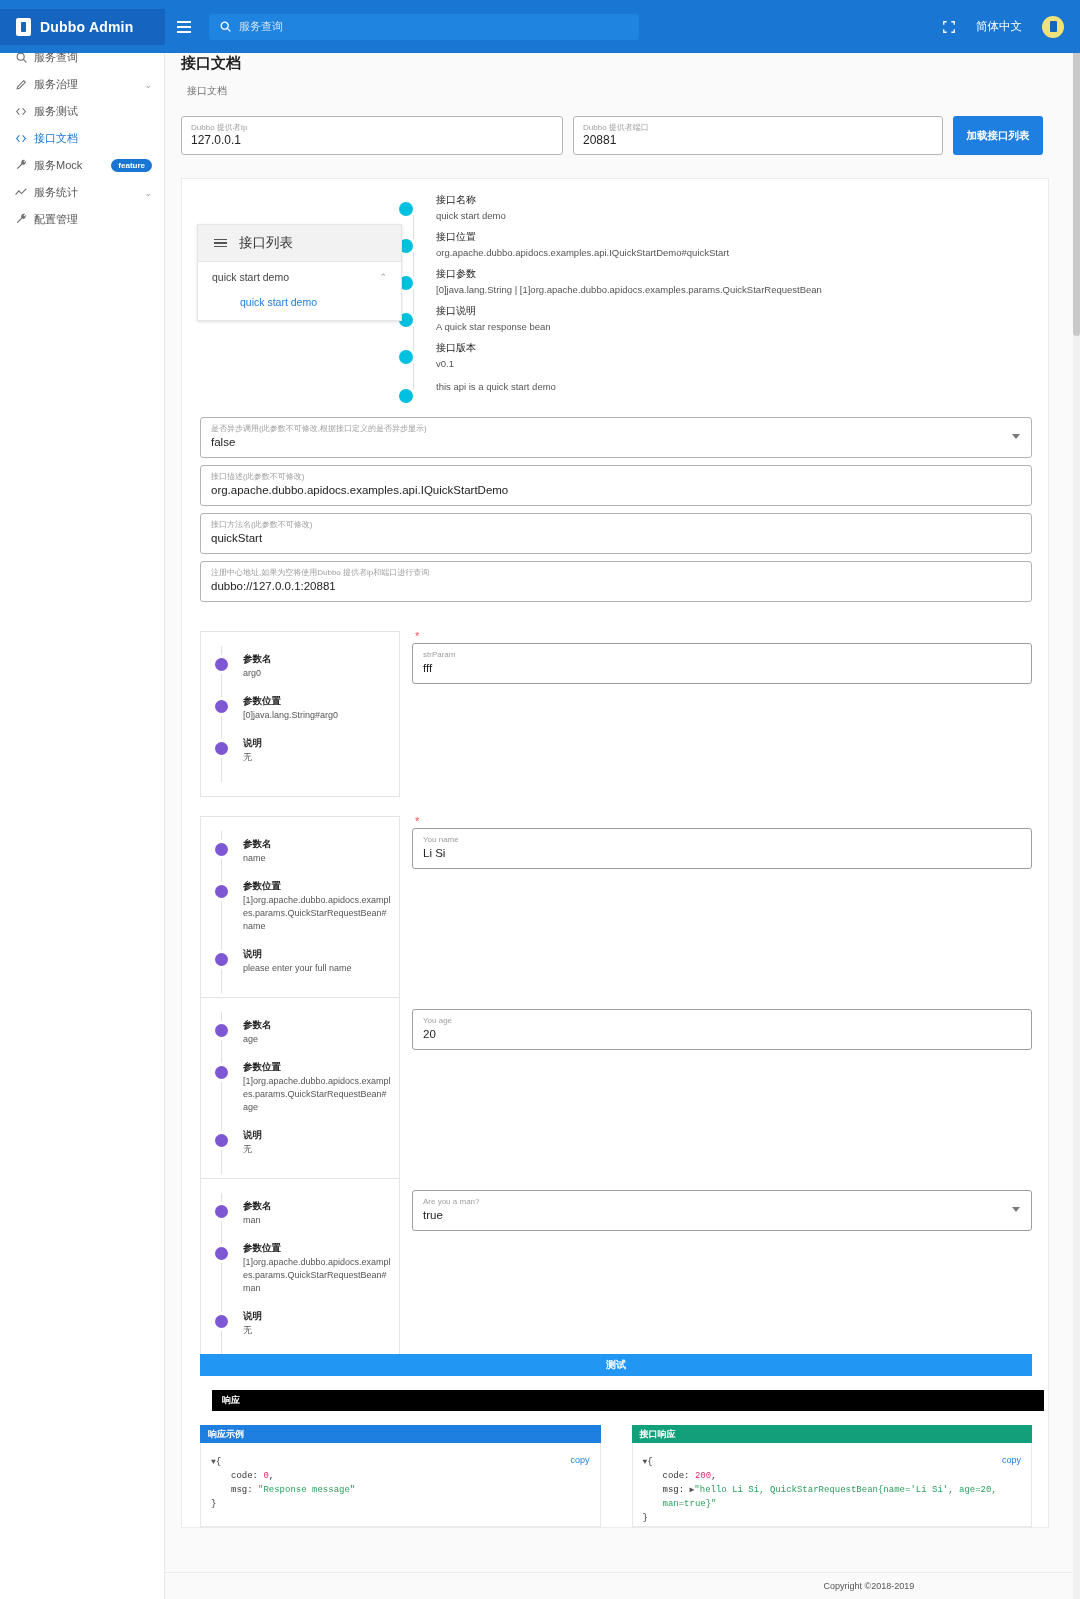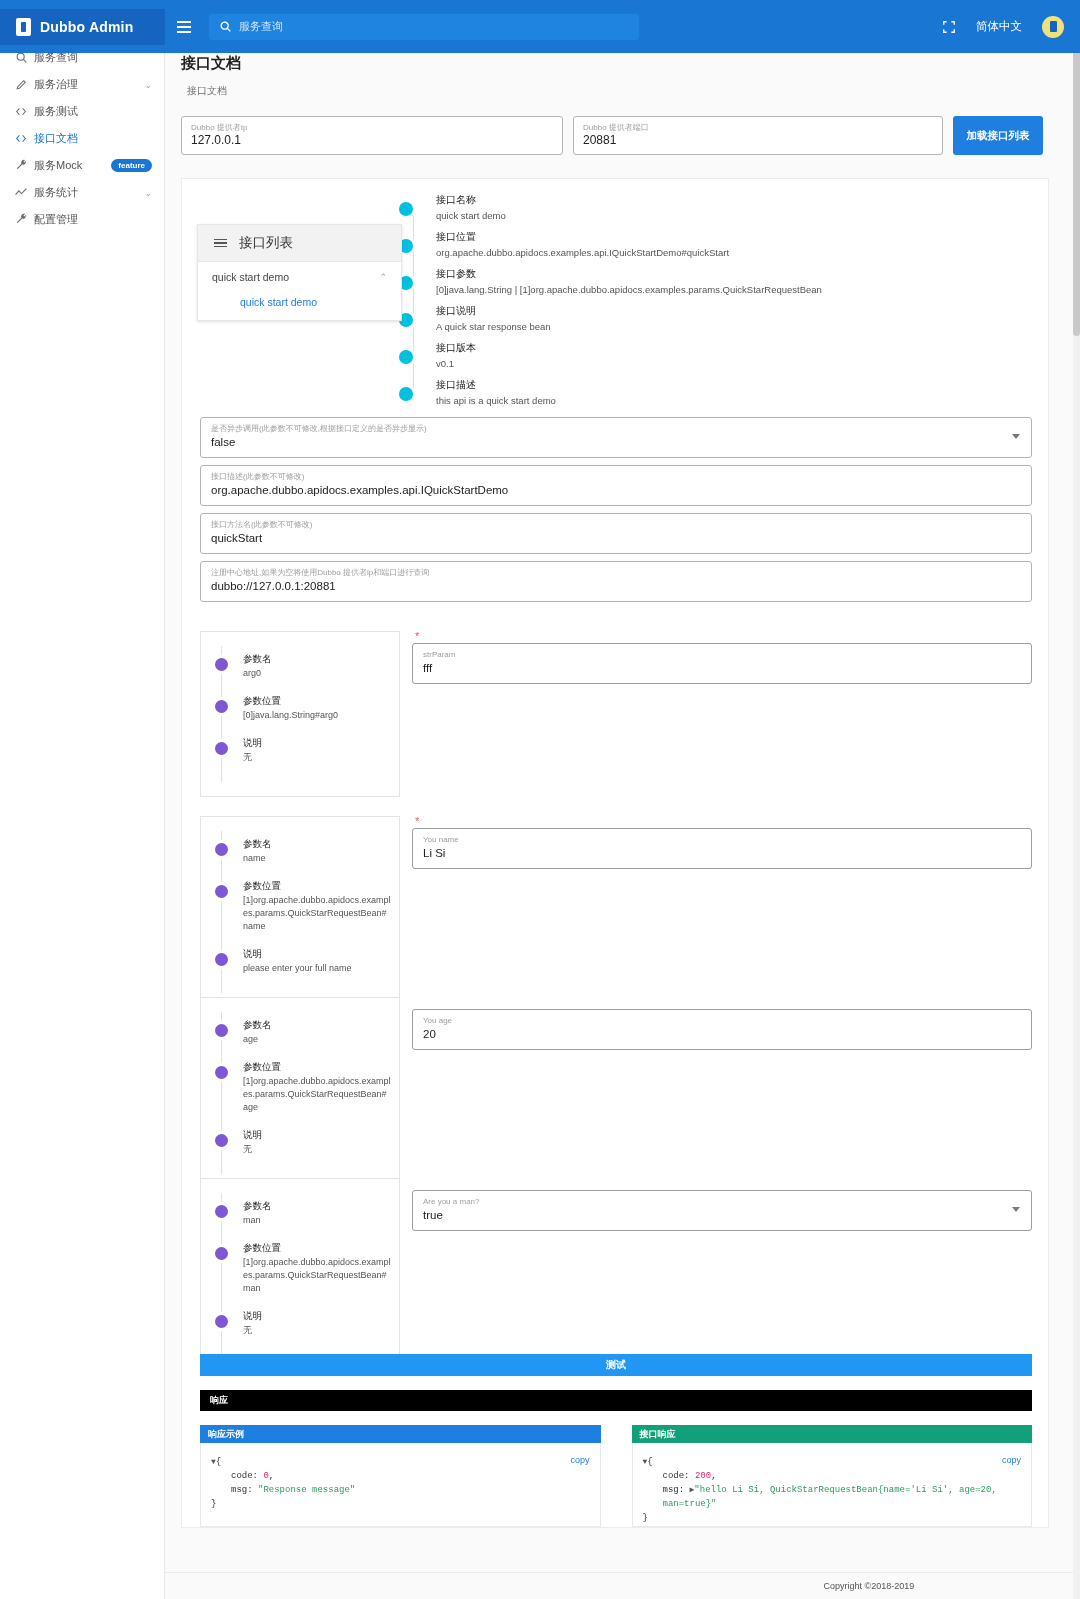--- a/index.html
+++ b/index.html
@@ -81,21 +81,21 @@
   .cf .fl { font-size:8px; color:#9e9e9e; line-height:11px; }
   .cf .fv { font-size:11.5px; color:#222; line-height:16px; }
   .cf .caret { position:absolute; right:11px; top:16px; width:0; height:0; border-left:4px solid transparent; border-right:4px solid transparent; border-top:5px solid #7a7a7a; }
 
   
   .pblock { position:absolute; left:18px; width:832px; display:flex; gap:12px; }
   .pbox { width:200px; border:1px solid #e4e4e4; background:#fff; position:relative; padding:20px 0 18px 0; }
   .pbox .pline { position:absolute; left:20px; top:14px; bottom:14px; width:1px; background:#e0e0e0; }
   .pitem { position:relative; padding-left:42px; margin-bottom:14px; }
   .pdot { position:absolute; left:14px; top:6px; width:13px; height:13px; border-radius:50%; background:#7e57d4; box-shadow:0 0 0 3px #fff; }
-  .pk { font-size:9.5px; font-weight:normal; color:#222; line-height:13px; }
+  .pk { font-size:9.5px; font-weight:bold; color:#222; line-height:13px; }
   .pv { font-size:9px; color:#555; line-height:13px; margin-top:2px; word-break:break-all; padding-right:8px; }
   .pinputwrap { flex:1; position:relative; padding-top:12px; }
   .req-star { position:absolute; left:3px; top:0px; color:#ff5252; font-size:11px; line-height:10px; }
   .pinput { border:1px solid #9e9e9e; border-radius:3px; background:#fff; padding:5px 10px 7px 10px; position:relative; }
   .pinput .fl { font-size:8px; color:#9e9e9e; line-height:11px; }
   .pinput .fv { font-size:11.5px; color:#222; line-height:16px; }
   .pinput .caret { position:absolute; right:11px; top:16px; width:0; height:0; border-left:4px solid transparent; border-right:4px solid transparent; border-top:5px solid #7a7a7a; }
 
   
   .btn-test { position:absolute; left:18px; width:832px; height:22px; background:#2196f3; color:#fff; border:none; font-size:10px; font-weight:bold; cursor:pointer; font-family:inherit; }
@@ -274,21 +274,20 @@
         <div class="tl-k">接口说明</div>
         <div class="tl-v">A quick star response bean</div>
       </div>
       <div class="tl-item">
         <span class="tl-dot"></span>
         <div class="tl-k">接口版本</div>
         <div class="tl-v">v0.1</div>
       </div>
       <div class="tl-item">
         <span class="tl-dot"></span>
-        <div class="tl-k">接口描述</div>
         <div class="tl-v">this api is a quick start demo</div>
       </div>
     </div>
 
     <div class="cf" style="top:238px;">
       <div class="fl">是否异步调用(此参数不可修改,根据接口定义的是否异步显示)</div>
       <div class="fv">false</div>
       <span class="caret"></span>
     </div>
 
@@ -413,21 +412,21 @@
         <div class="pinput">
           <div class="fl">Are you a man?</div>
           <div class="fv">true</div>
           <span class="caret"></span>
         </div>
       </div>
     </div>
 
     <button class="btn-test" style="top:1175px;">测试</button>
 
-    <div class="resp-bar" style="top:1211px;">响应</div>
+    <div class="resp-bar" style="top:1211px;margin-left:12px;">响应</div>
 
     <div class="resp-cols" style="top:1246px;gap:31px;">
       <div class="rcol">
         <div class="rhead blue">响应示例</div>
         <div class="rbody">
           <span class="copy">copy</span>
           <div><span class="tri">▼</span><span>{</span></div>
           <div style="padding-left:20px;"><span>code:</span> <span class="jnum">0</span>,</div>
           <div style="padding-left:20px;"><span>msg:</span> <span class="jstr">"Response message"</span></div>
           <div><span>}</span></div>

